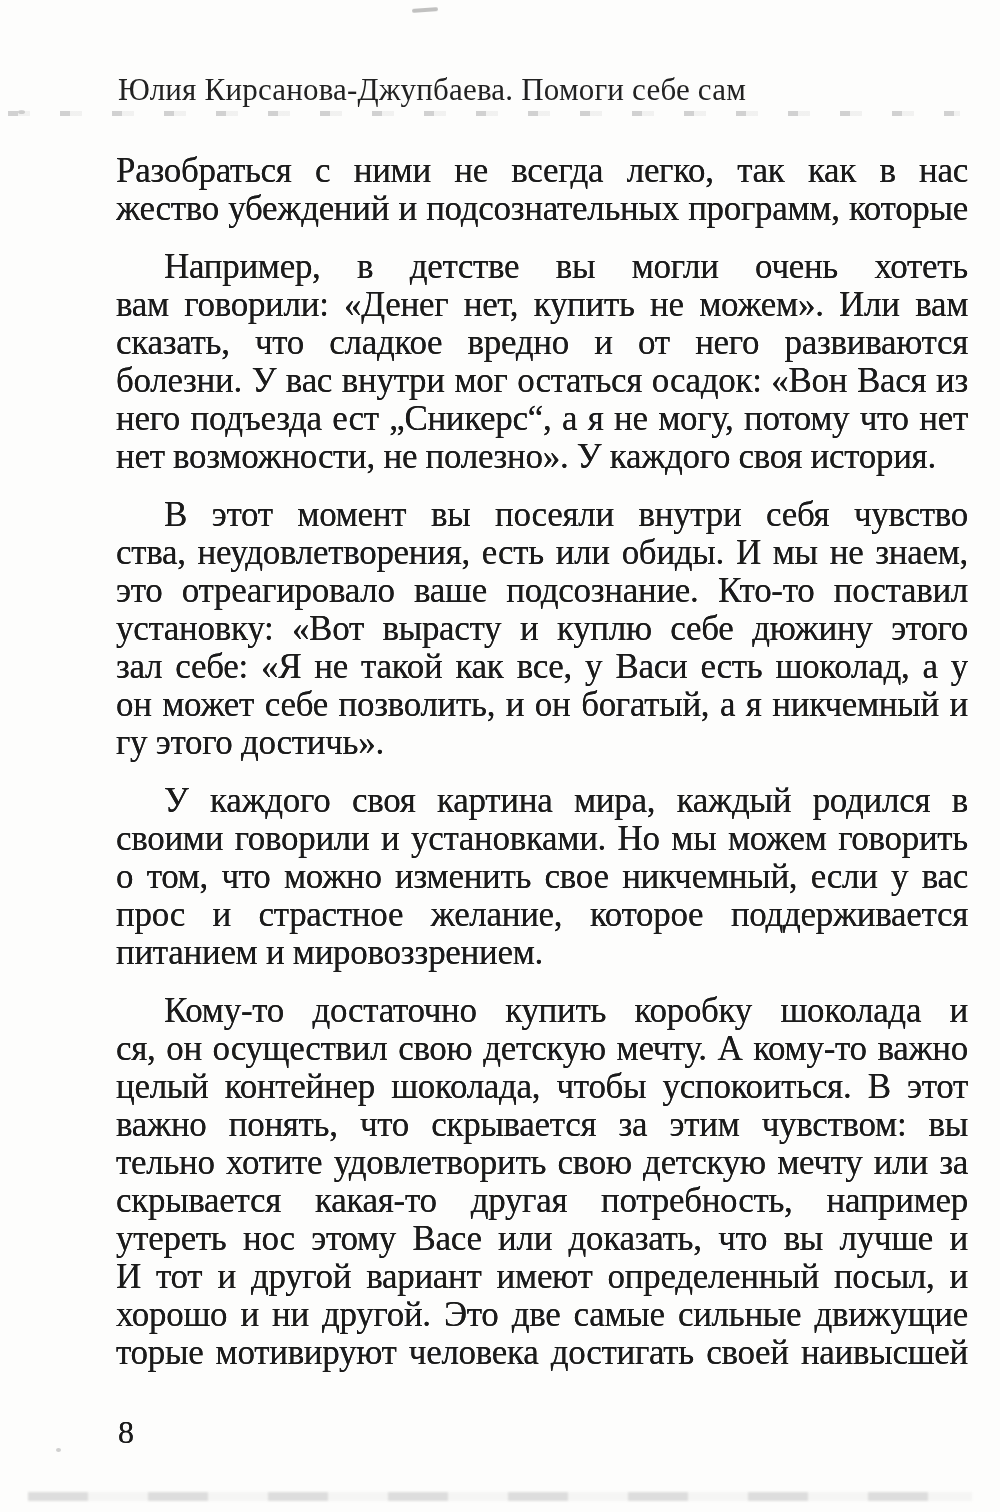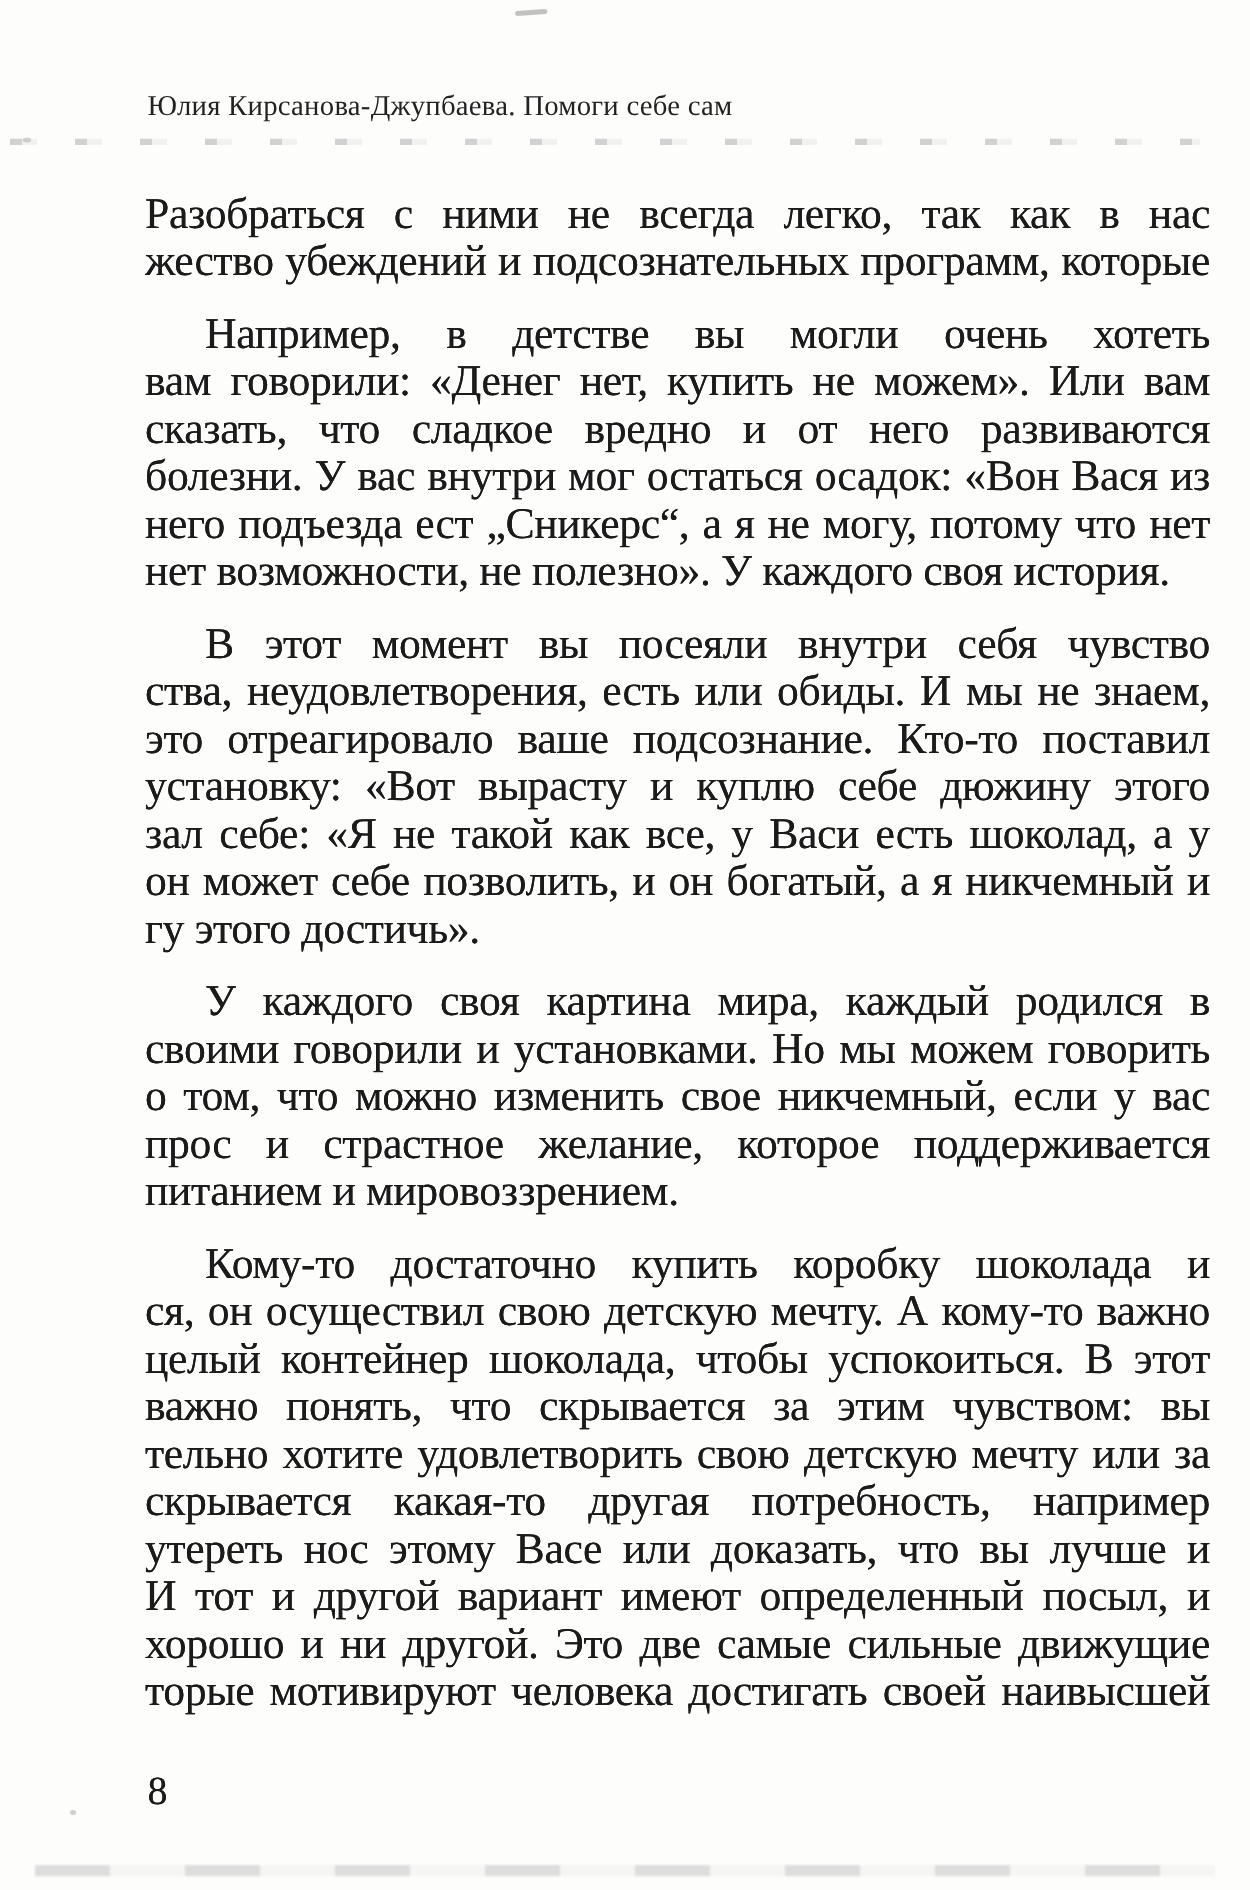--- a/index.html
+++ b/index.html
@@ -15,21 +15,21 @@
     overflow: hidden;
     font-family: "Liberation Serif", "DejaVu Serif", serif;
     color: #1b1b1b;
   }
   
   .running-head {
     position: absolute;
     top: 72px;
     left: 118px;
     width: 760px;
-    font-size: 23px;
+    font-size: 31px;
     letter-spacing: 0.2px;
     color: #222;
     white-space: nowrap;
   }
   
   .artifact { position: absolute; pointer-events: none; }
   .dash-line {
     top: 111px;
     left: 8px;
     width: 952px;

